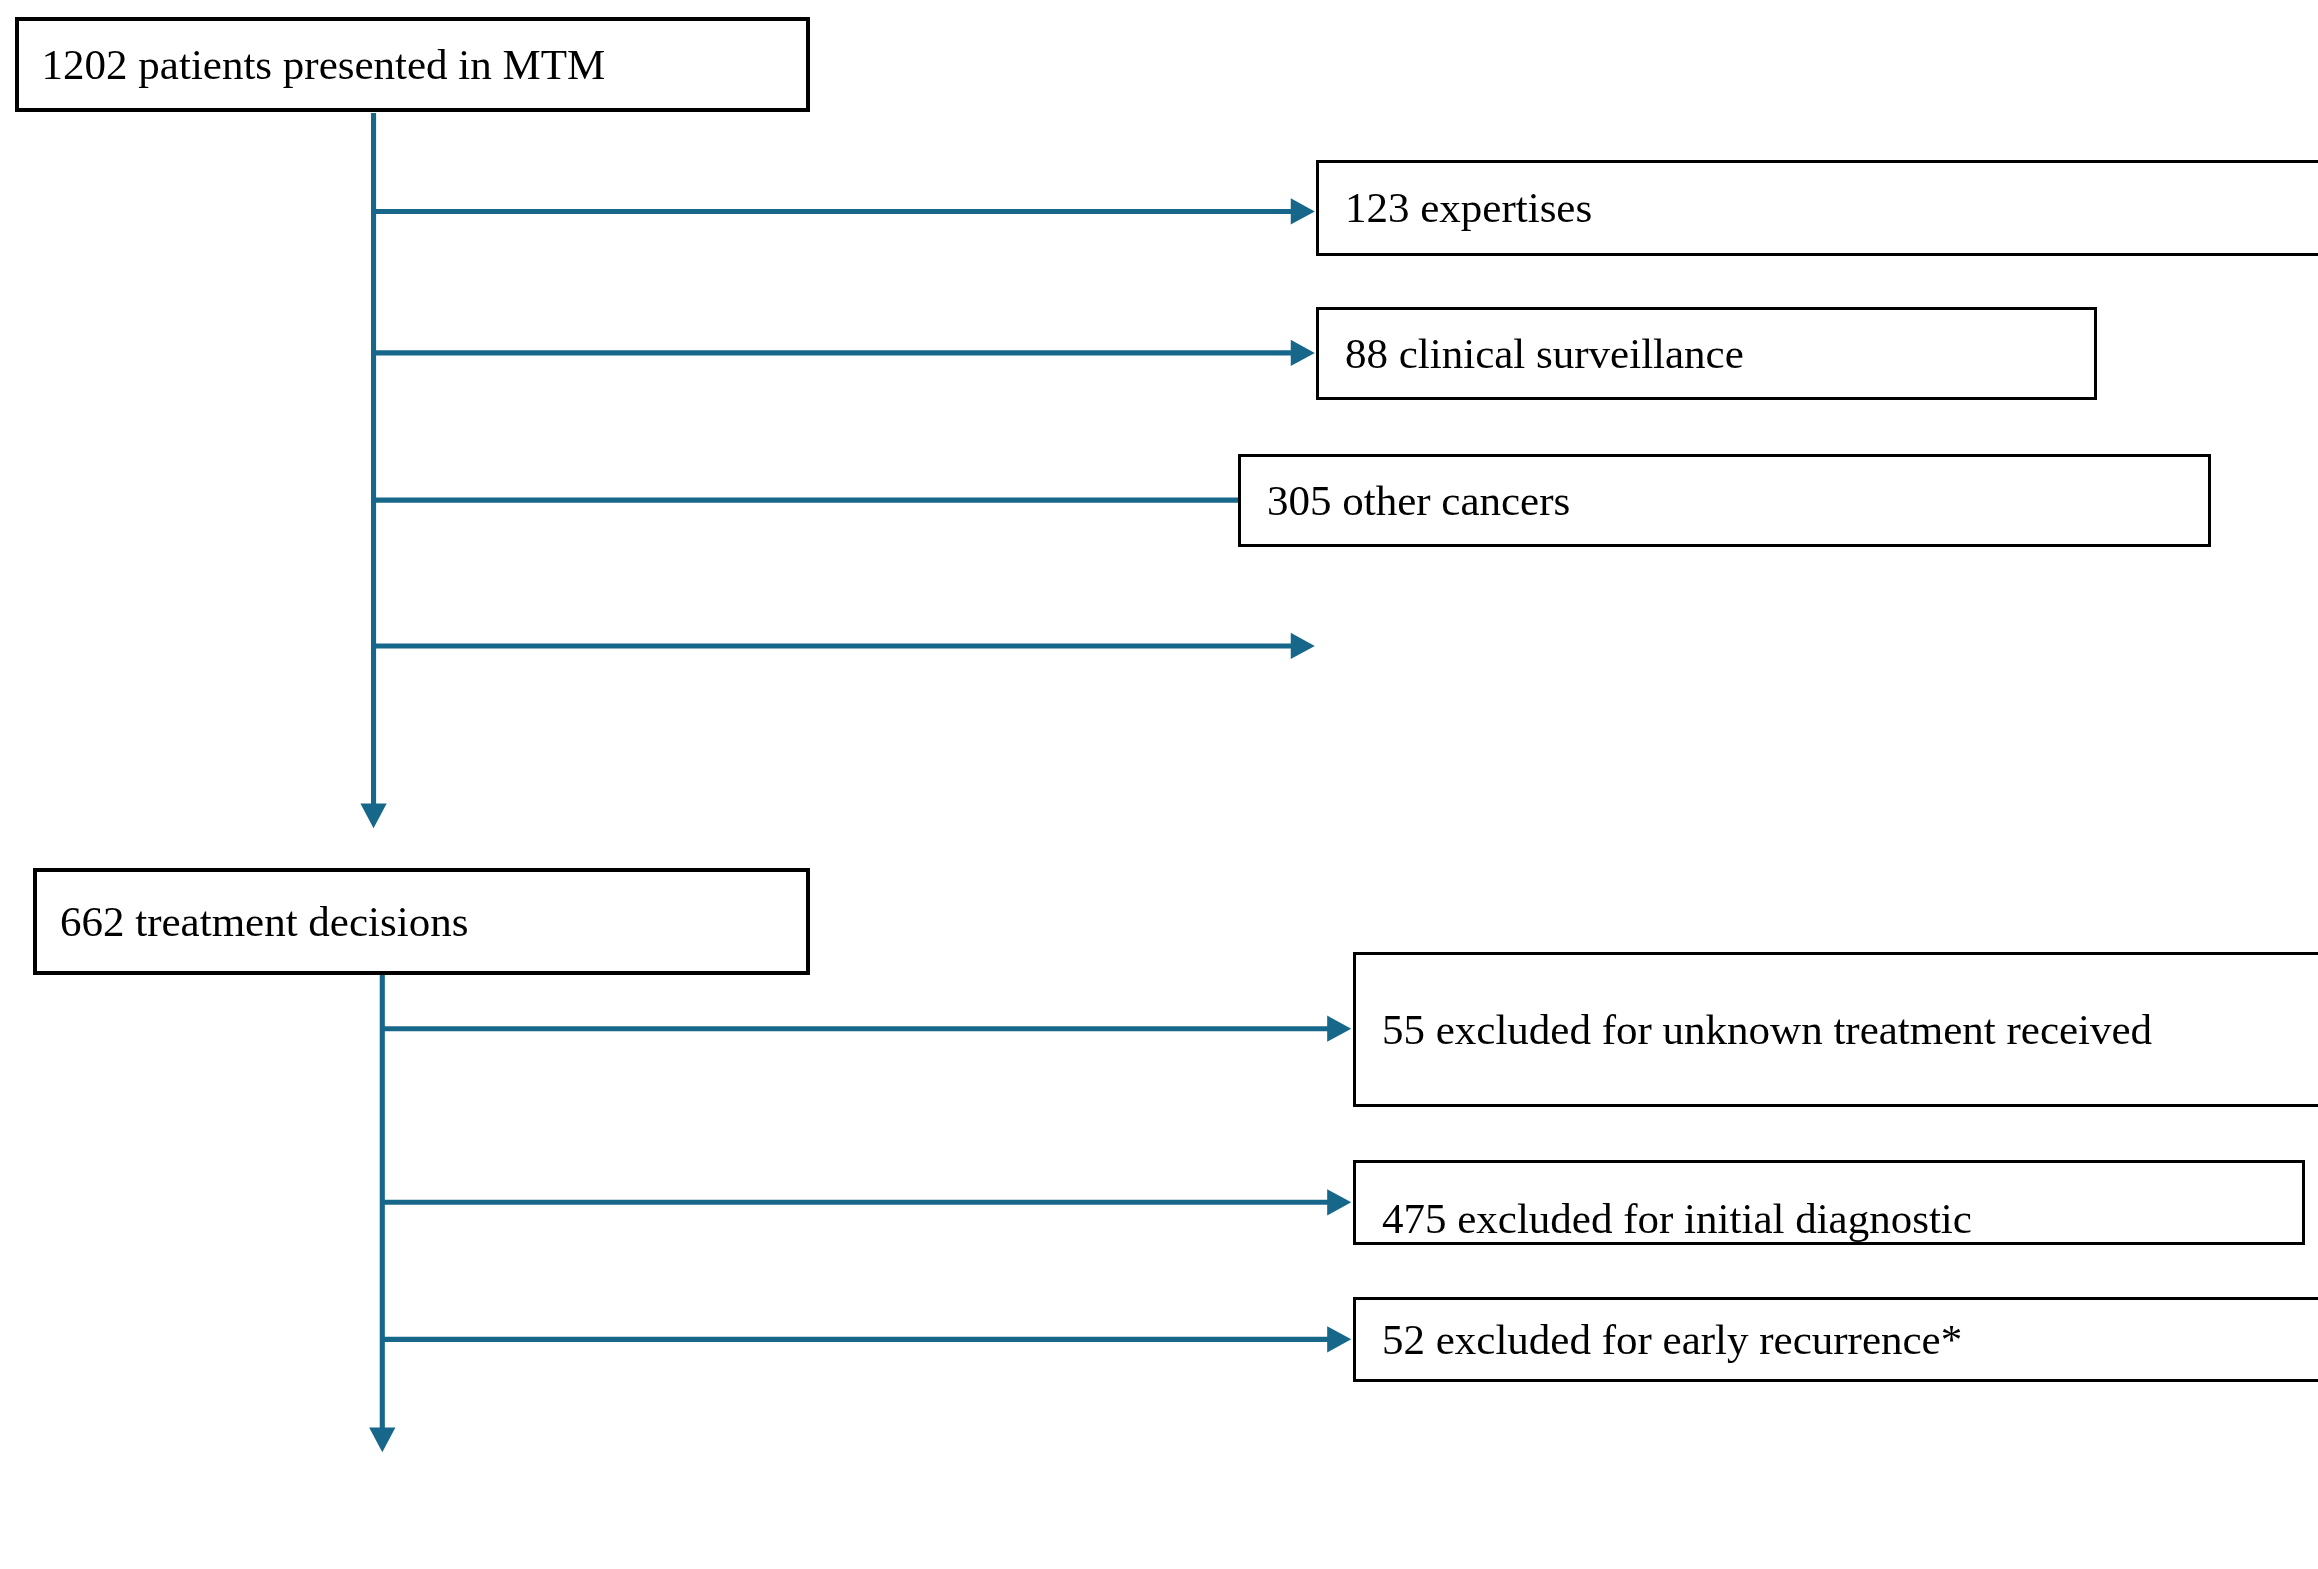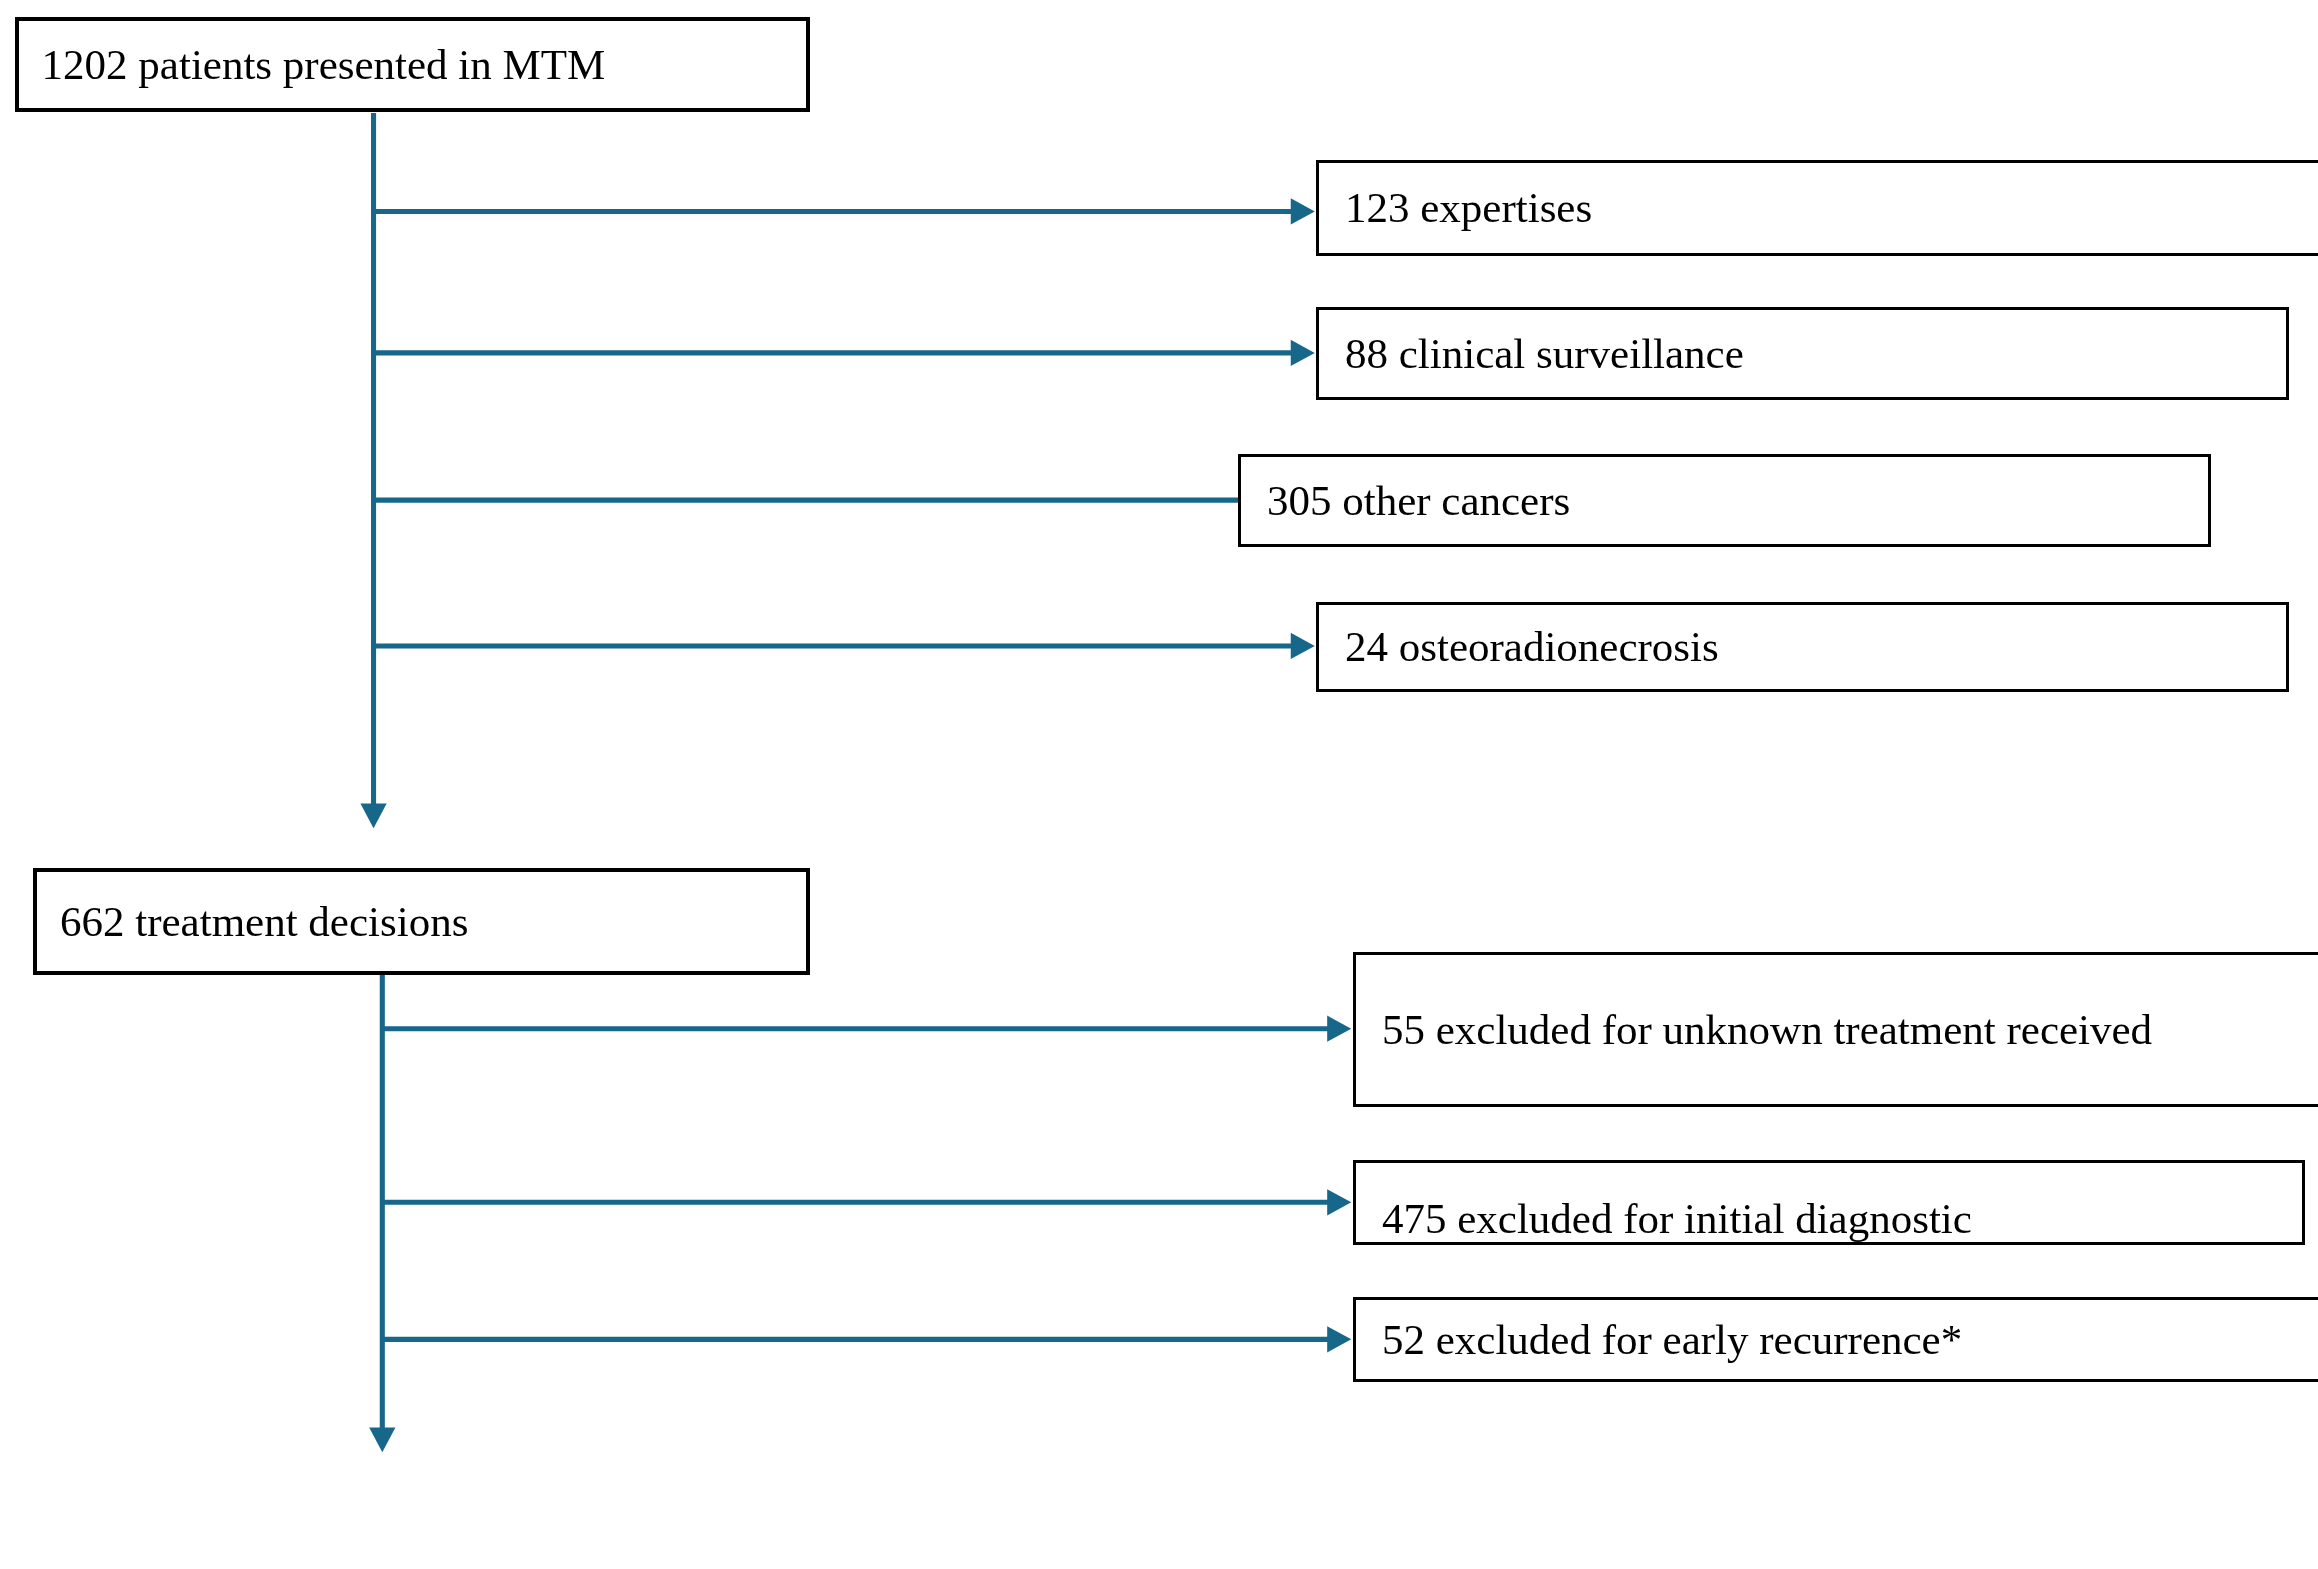--- a/index.html
+++ b/index.html
@@ -72,31 +72,28 @@
   </svg>
 
   <div class="box" style="left:14.6px;top:17px;width:795px;height:95px;">
     <span class="lbl">1202 patients presented in MTM</span>
   </div>
 
   <div class="box right" style="left:1316px;top:160px;width:1116px;height:96px;">
     <span class="lbl">123 expertises</span>
   </div>
 
-  <div class="box right" style="left:1316px;top:307px;width:973px;height:93px;">
+  <div class="box right" style="left:1316px;top:307px;width:781px;height:93px;">
     <span class="lbl">88 clinical surveillance</span>
   </div>
 
   <div class="box right" style="left:1238px;top:454px;width:973px;height:93px;">
     <span class="lbl">305 other cancers</span>
   </div>
 
-  <div class="box right" style="left:1316px;top:602px;width:973px;height:90px;">
-    <span class="lbl">24 osteoradionecrosis</span>
-  </div>
 
   <div class="box" style="left:33px;top:868px;width:777px;height:107px;">
     <span class="lbl">662 treatment decisions</span>
   </div>
 
   <div class="box right wrap" style="left:1353px;top:952px;width:1088px;height:155px;">
     <span class="lbl">55 excluded for unknown treatment received</span>
   </div>
 
   <div class="box right" style="left:1353px;top:1160px;width:952px;height:85px;align-items:flex-end;">

